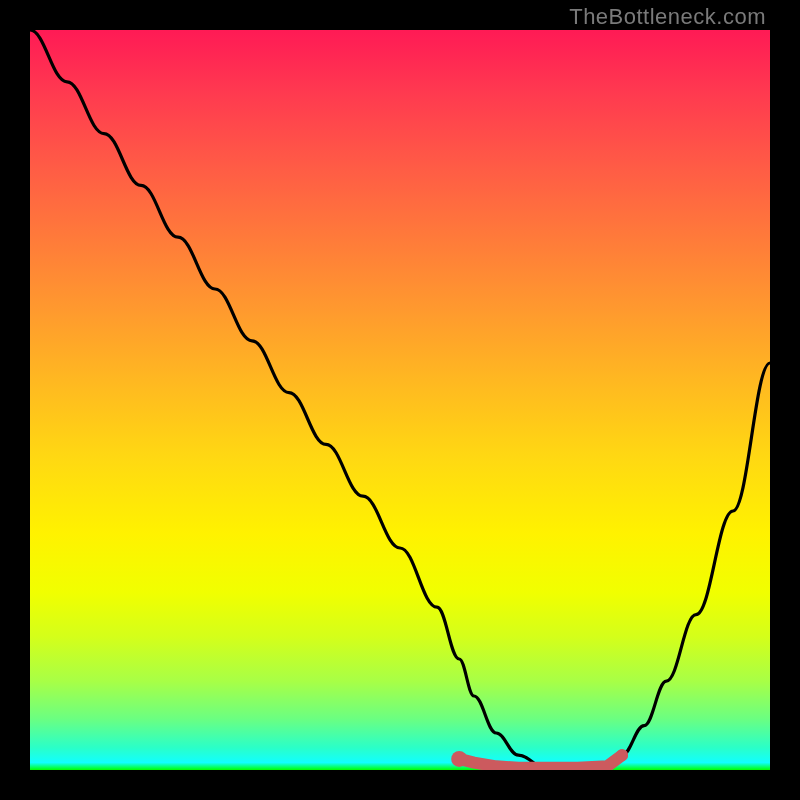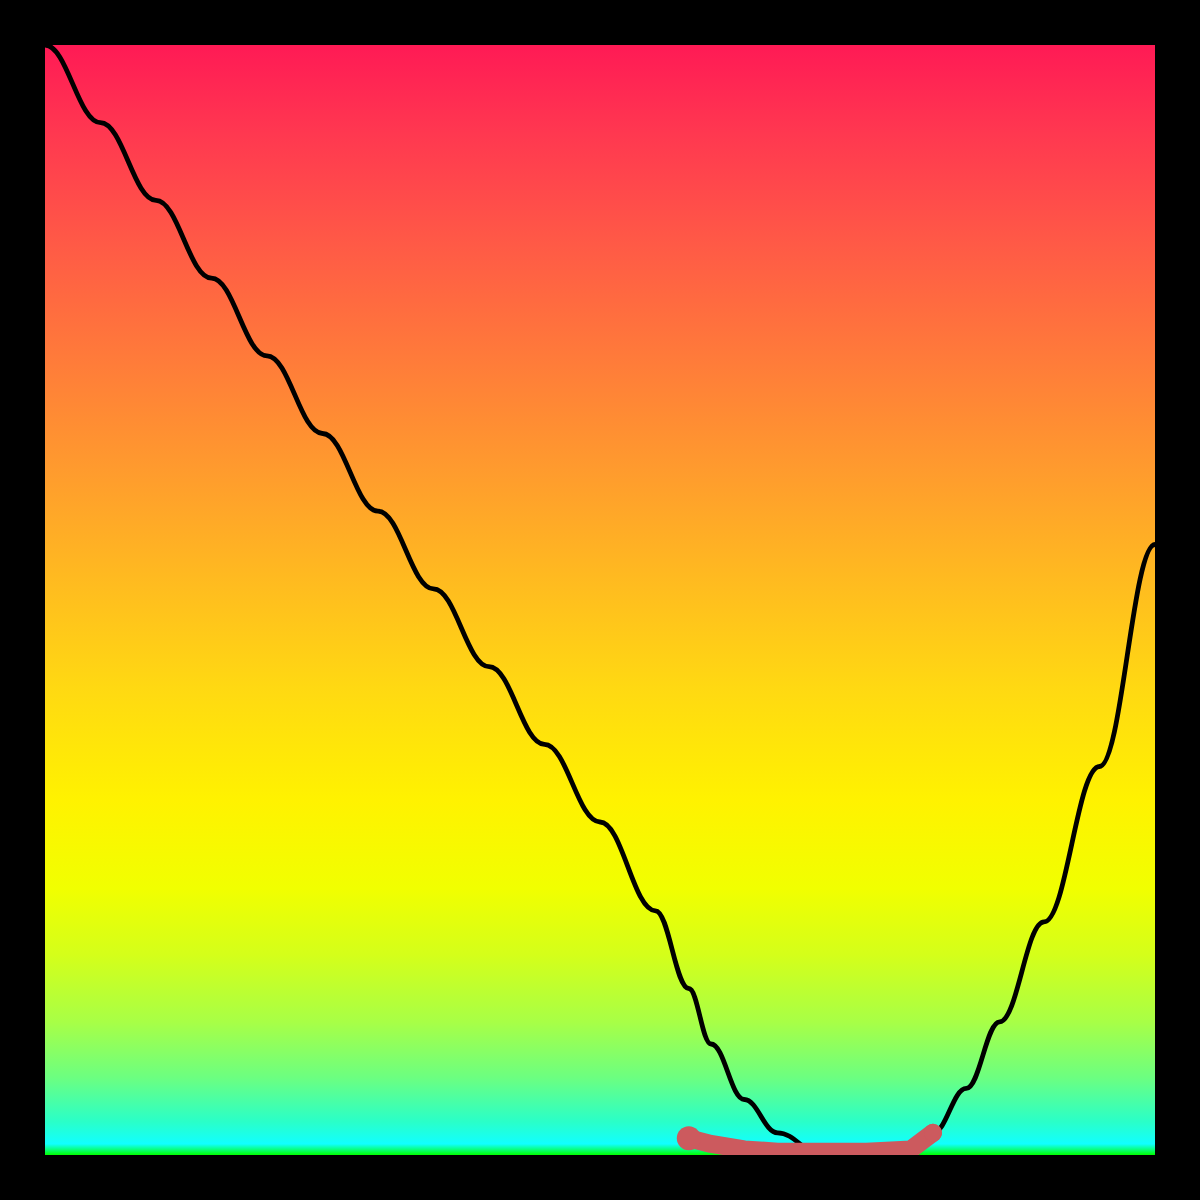--- a/index.html
+++ b/index.html
@@ -54,20 +54,21 @@
     color: #7a7a7a;
     font-size: 22px;
     font-weight: 500;
     letter-spacing: 0.5px;
   }
 </style>
 </head>
 <body>
 
 <div class="frame">
+  <div class="watermark">TheBottleneck.com</div>
   <div class="plot-area">
     <svg class="plot-svg" viewBox="0 0 740 740" preserveAspectRatio="none">
       <path id="curve-path" fill="none" stroke="#000" stroke-width="3.2" stroke-linejoin="round" stroke-linecap="round" d="M0,0 C14.8,0 22.2,51.799999999999955 37,51.799999999999955 C51.8,51.799999999999955 59.2,103.60000000000002 74,103.60000000000002 C88.8,103.60000000000002 96.2,155.39999999999998 111,155.39999999999998 C125.8,155.39999999999998 133.2,207.20000000000005 148,207.20000000000005 C162.8,207.20000000000005 170.2,259 185,259 C199.8,259 207.2,310.8 222,310.8 C236.8,310.8 244.2,362.59999999999997 259,362.59999999999997 C273.8,362.59999999999997 281.2,414.4 296,414.4 C310.8,414.4 318.2,466.2 333,466.2 C347.8,466.2 355.2,518 370,518 C384.8,518 392.20000000000005,577.2 407.00000000000006,577.2 C415.88000000000005,577.2 420.32,629 429.2,629 C435.12,629 438.08,666 444,666 C452.88,666 457.32,703 466.2,703 C475.08,703 479.52000000000004,725.2 488.40000000000003,725.2 C500.24,725.2 506.16,740 518,740 C529.84,740 535.76,740 547.6,740 C559.44,740 565.36,740 577.2,740 C583.12,740 586.08,725.2 592,725.2 C600.88,725.2 605.3199999999999,695.6 614.1999999999999,695.6 C623.0799999999999,695.6 627.52,651.2 636.4,651.2 C648.24,651.2 654.16,584.6 666,584.6 C680.8,584.6 688.2,481 703,481 C717.8,481 725.2,332.99999999999994 740,332.99999999999994"></path>
       <g id="markers-group">
           <path d="M429.2,728.9 L444,732.6 L466.2,736.3 L488.40000000000003,737.78 L518,737.78 L547.6,737.78 L577.2,736.3 L592,725.2 " fill="none" stroke="#cc5a5e" stroke-width="12" stroke-linecap="round" stroke-linejoin="round"></path>
           <circle cx="429.2" cy="728.9" r="8" fill="#cc5a5e"></circle>
           <circle cx="592" cy="725.2" r="6" fill="#cc5a5e"></circle>
         </g>
     </svg>
   </div>

